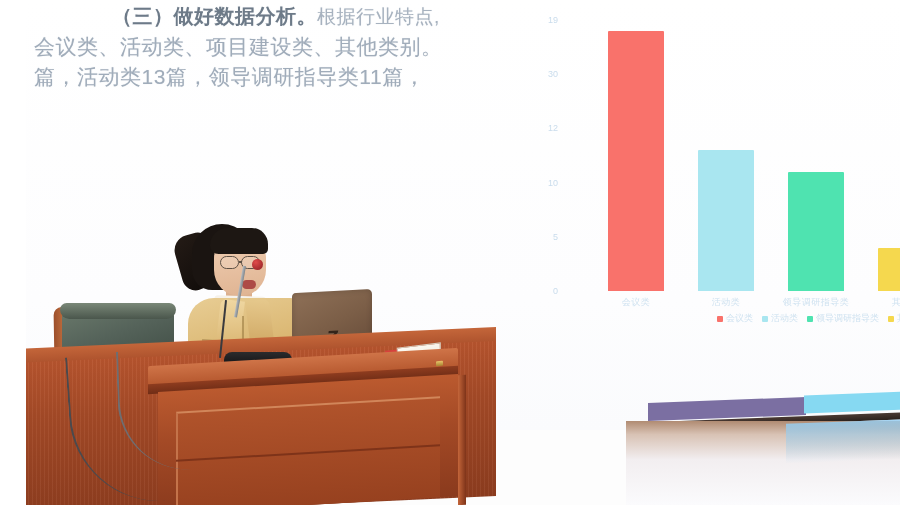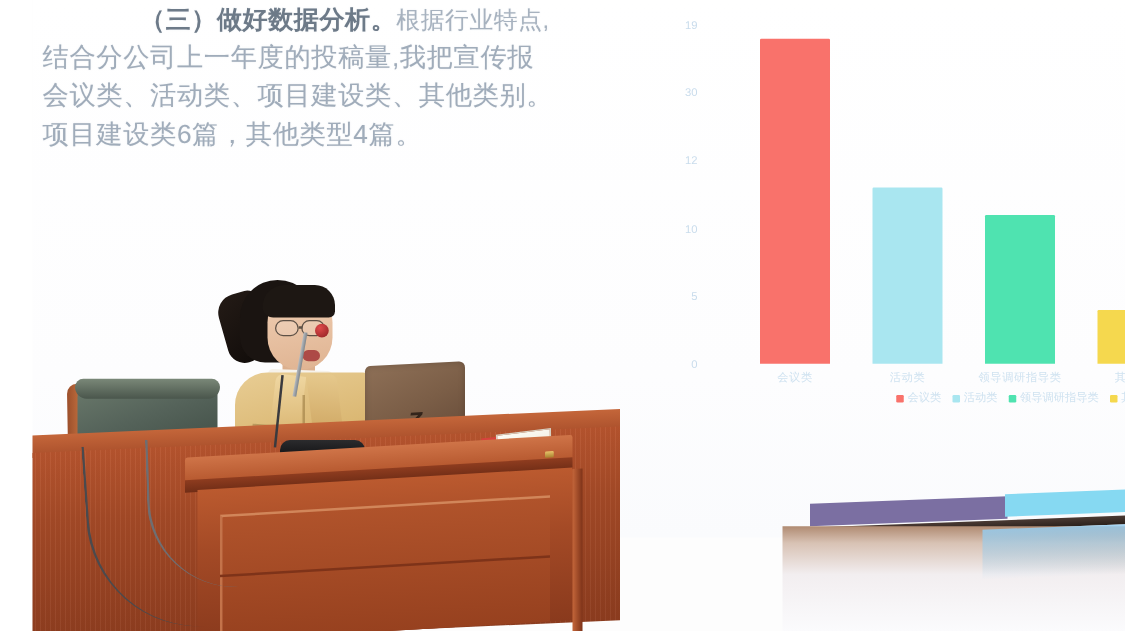--- a/index.html
+++ b/index.html
@@ -434,23 +434,22 @@
 <body>
 
 <div id="stage">
 
   <div id="screen">
 
     <div id="slide-text">
       <div id="slide-heading">
         <span>（三）做好数据分析。</span><span class="hd-tail">根据行业特点,</span>
       </div>
-      <div class="slide-line">结合分公司上一年度的投稿量,我把宣传报</div>
       <div class="slide-line">会议类、活动类、项目建设类、其他类别。</div>
-      <div class="slide-line">项目建设类6篇，其他类型4篇。</div>
+      <div class="slide-line">篇，活动类13篇，领导调研指导类11篇，</div>
     </div>
 
     <div id="chart">
       <div id="plot">
 
       <div class="ytick" style="top: 271px;">0</div>
           <div class="ytick" style="top: 216.8px;">5</div>
           <div class="ytick" style="top: 162.6px;">10</div>
           <div class="ytick" style="top: 108.4px;">12</div>
           <div class="ytick" style="top: 54.2px;">30</div>

